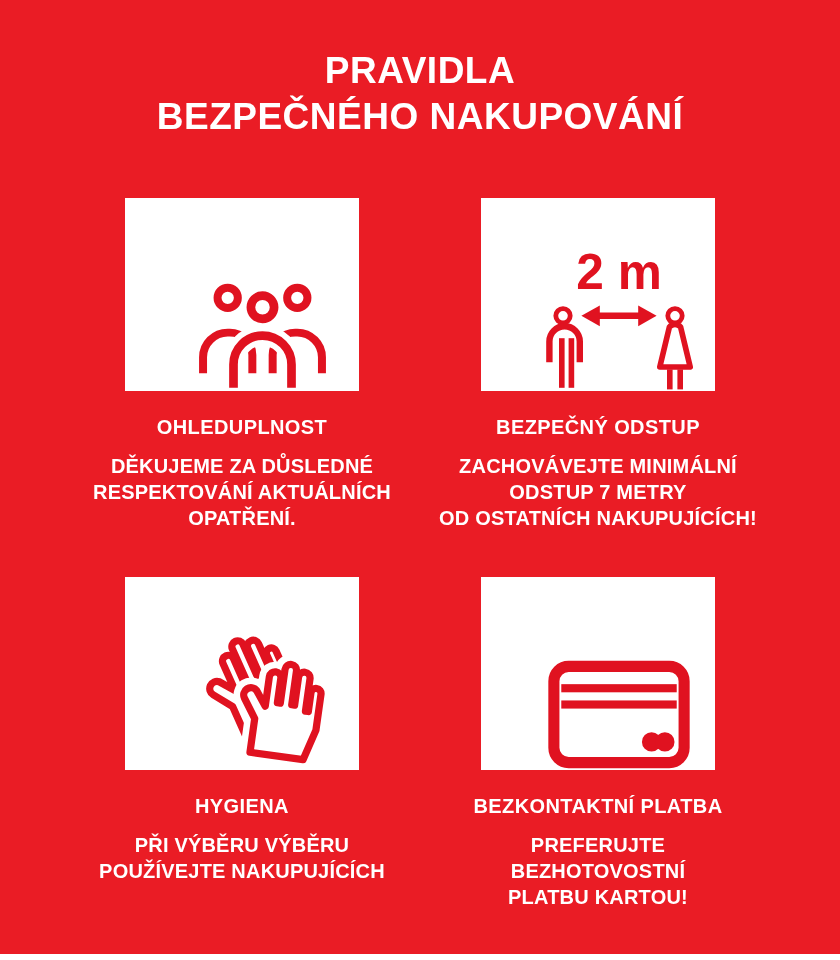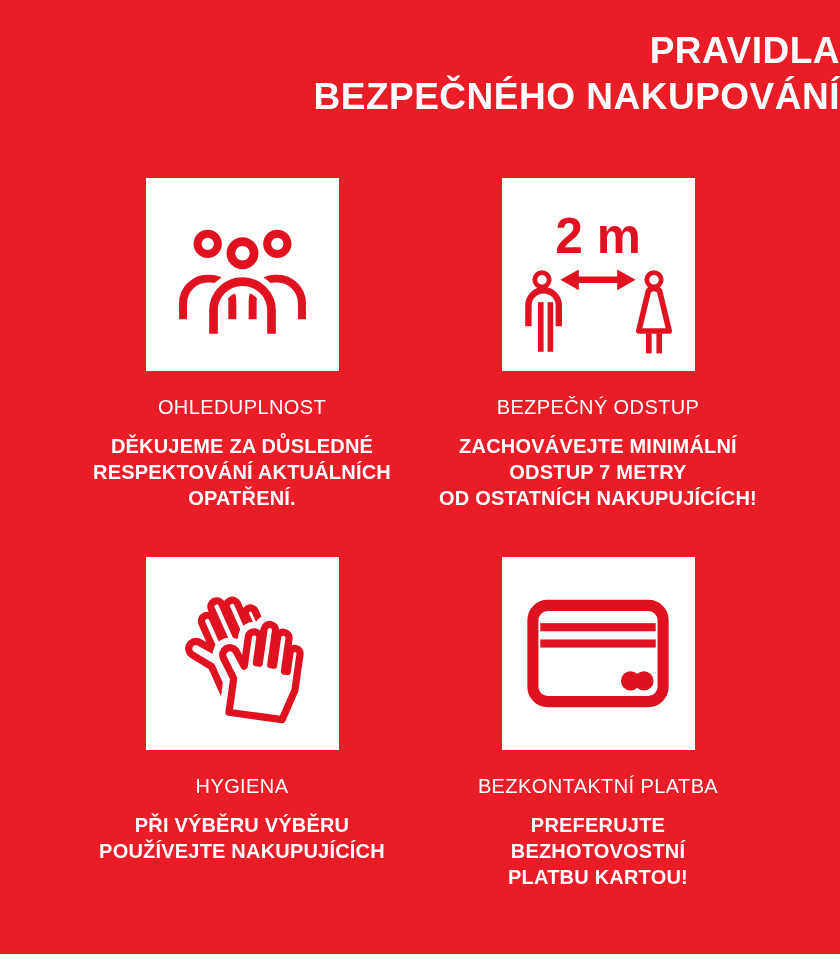--- a/index.html
+++ b/index.html
@@ -5,46 +5,46 @@
   html,body{margin:0;padding:0;background:#fff;}
   .poster{
     position:relative;
     width:840px;height:960px;
     background:#EA1C25;
     overflow:hidden;
     font-family:"Liberation Sans", sans-serif;
     -webkit-font-smoothing:antialiased;
   }
   .title{
-    padding-top:28px;
-    text-align:right;
+    padding-top:48px;
+    text-align:center;
     color:#fff;
     font-weight:bold;
     font-size:37px;
     line-height:46px;
     letter-spacing:0.5px;
   }
   .grid{
     margin-top:58px;
     display:grid;
     grid-template-columns:356px 356px;
     justify-content:center;
     row-gap:46px;
   }
   .tile-block{display:flex;flex-direction:column;align-items:center;}
   .tile{
     width:193px;height:193px;
     background:#fff;
-    display:flex;align-items:center;justify-content:center;
+    display:flex;align-items:flex-end;justify-content:center;padding-left:41px;
   }
   .tile-heading{
     margin-top:25px;
     color:#fff;
     font-size:20px;
-    font-weight:normal;
+    font-weight:bold;
     letter-spacing:0.4px;
     text-align:right;
   }
   .tile-text{
     margin-top:14px;
     color:#fff;
     font-size:20px;
     line-height:26px;
     letter-spacing:0.2px;
     text-align:center;

